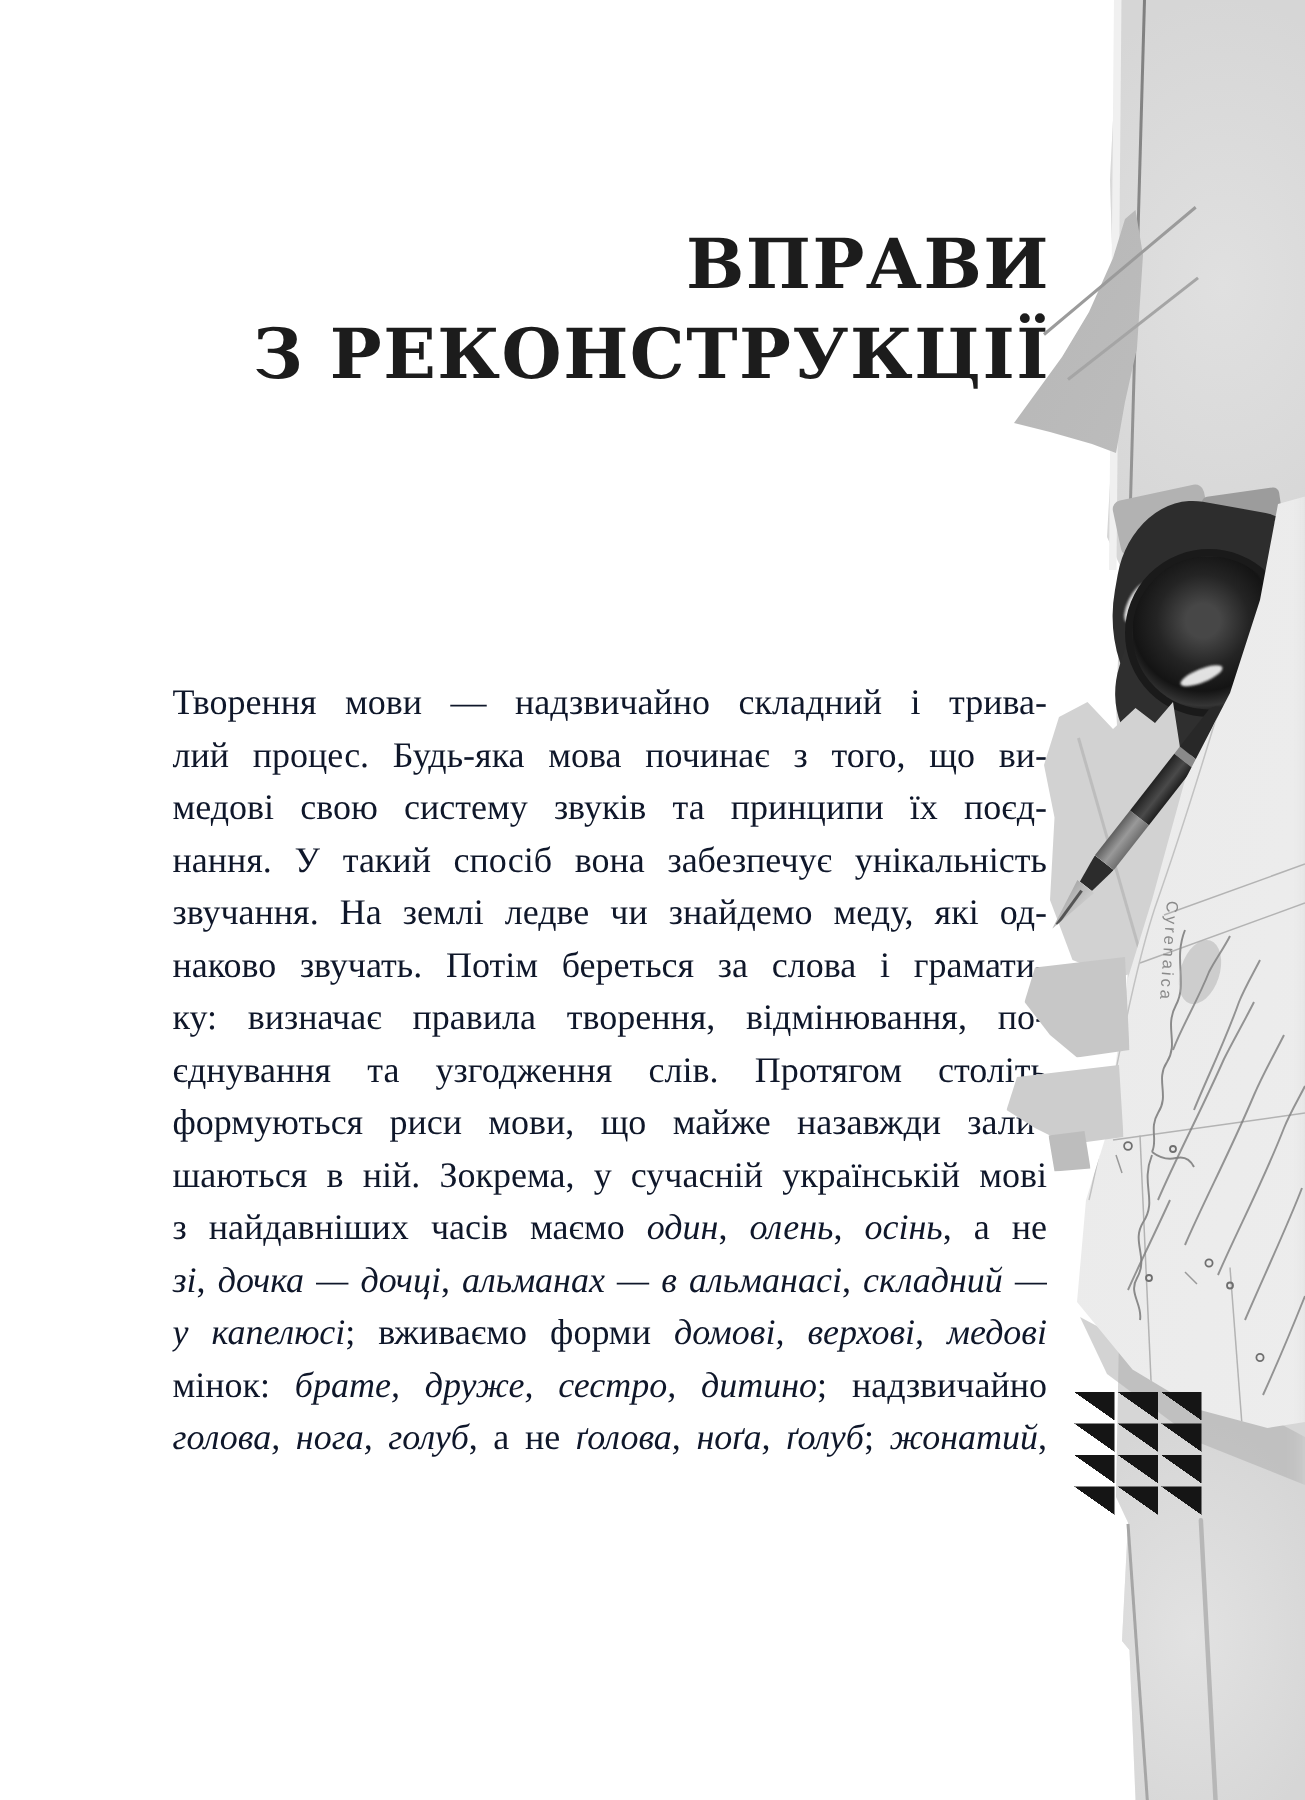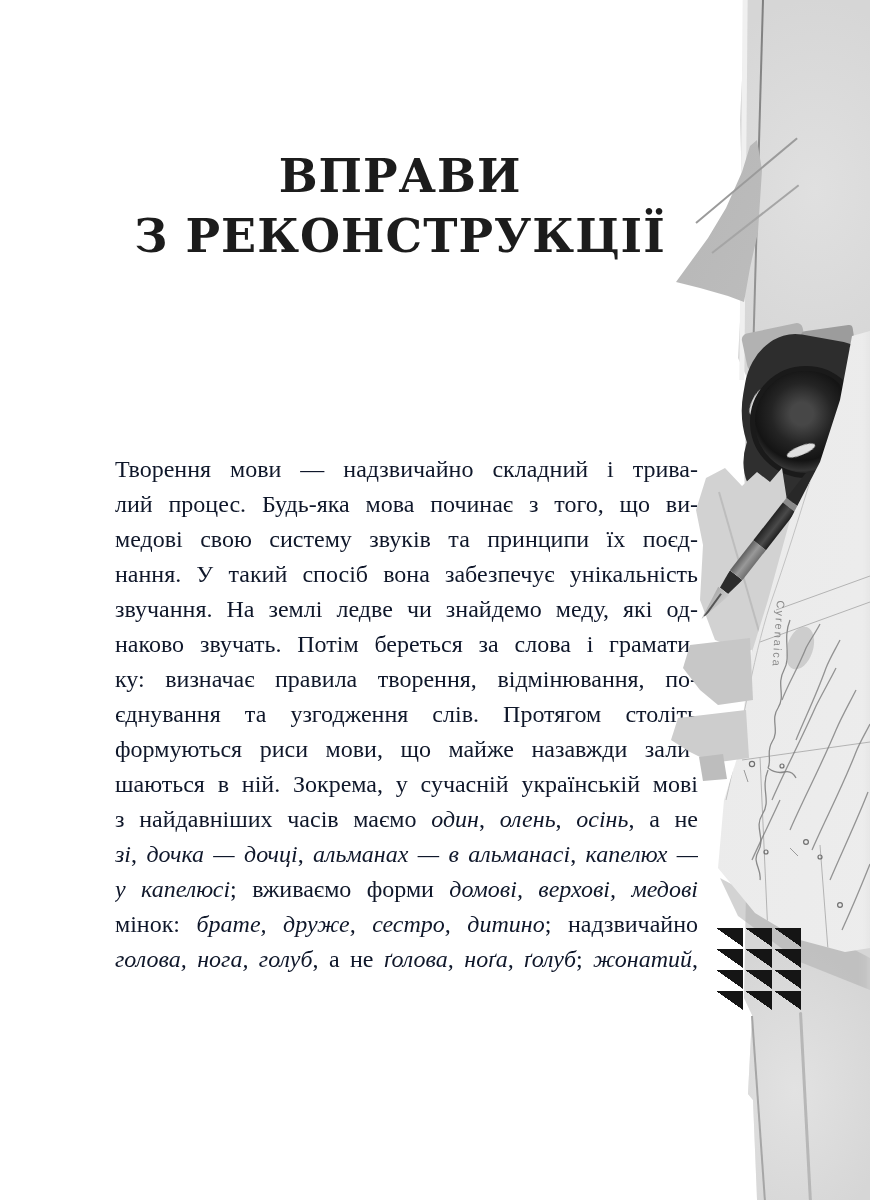--- a/index.html
+++ b/index.html
@@ -1,20 +1,20 @@
 <!DOCTYPE html>
 <html><head>
 <meta charset="utf-8">
 <style>
   html,body{margin:0;padding:0;background:#fff;}
   .page{position:relative;width:870px;height:1200px;background:#ffffff;overflow:hidden;
         font-family:"Liberation Serif", serif;}
 
   
-  .title-block{position:absolute;left:100px;top:146px;width:600px;text-align:center;
+  .title-block{position:absolute;left:100px;top:146px;width:600px;text-align:right;
                color:#1c1c1c;font-family:"DejaVu Serif", serif;font-weight:700;}
   .title-line{font-size:46px;line-height:60px;letter-spacing:1px;}
 
   
   .body-text{position:absolute;left:115px;top:452px;width:583px;color:#0f172a;
              font-size:24px;}
   .line{height:35px;line-height:35px;overflow:hidden;text-align:justify;text-align-last:justify;}
   .it{font-style:italic;}
 
   
@@ -221,19 +221,19 @@
       <div class="line"><span>лий процес. Будь-яка мова починає з того, що ви-</span></div>
       <div class="line"><span>медові свою систему звуків та принципи їх поєд-</span></div>
       <div class="line"><span>нання. У такий спосіб вона забезпечує унікальність</span></div>
       <div class="line"><span>звучання. На землі ледве чи знайдемо меду, які од-</span></div>
       <div class="line"><span>наково звучать. Потім береться за слова і грамати-</span></div>
       <div class="line"><span>ку: визначає правила творення, відмінювання, по-</span></div>
       <div class="line"><span>єднування та узгодження слів. Протягом століть</span></div>
       <div class="line"><span>формуються риси мови, що майже назавжди зали-</span></div>
       <div class="line"><span>шаються в ній. Зокрема, у сучасній українській мові</span></div>
       <div class="line"><span>з найдавніших часів маємо </span><span class="it">один</span><span>, </span><span class="it">олень</span><span>, </span><span class="it">осінь</span><span>, а не</span></div>
-      <div class="line"><span class="it">зі</span><span>, </span><span class="it">дочка — дочці</span><span>, </span><span class="it">альманах — в альманасі</span><span>, </span><span class="it">капелюх —</span></div>
+      <div class="line"><span class="it">зі</span><span>, </span><span class="it">дочка — дочці</span><span>, </span><span class="it">альманах — в альманасі</span><span>, </span><span class="it">складний —</span></div>
       <div class="line"><span class="it">у капелюсі</span><span>; вживаємо форми </span><span class="it">домові, верхові, медові</span></div>
       <div class="line"><span>мінок: </span><span class="it">брате, друже, сестро, дитино</span><span>; надзвичайно</span></div>
       <div class="line"><span class="it">голова, нога, голуб</span><span>, а не </span><span class="it">ґолова, ноґа, ґолуб</span><span>; </span><span class="it">жонатий</span><span>,</span></div>
     </div>
 
 </div>
 
 </body></html>

